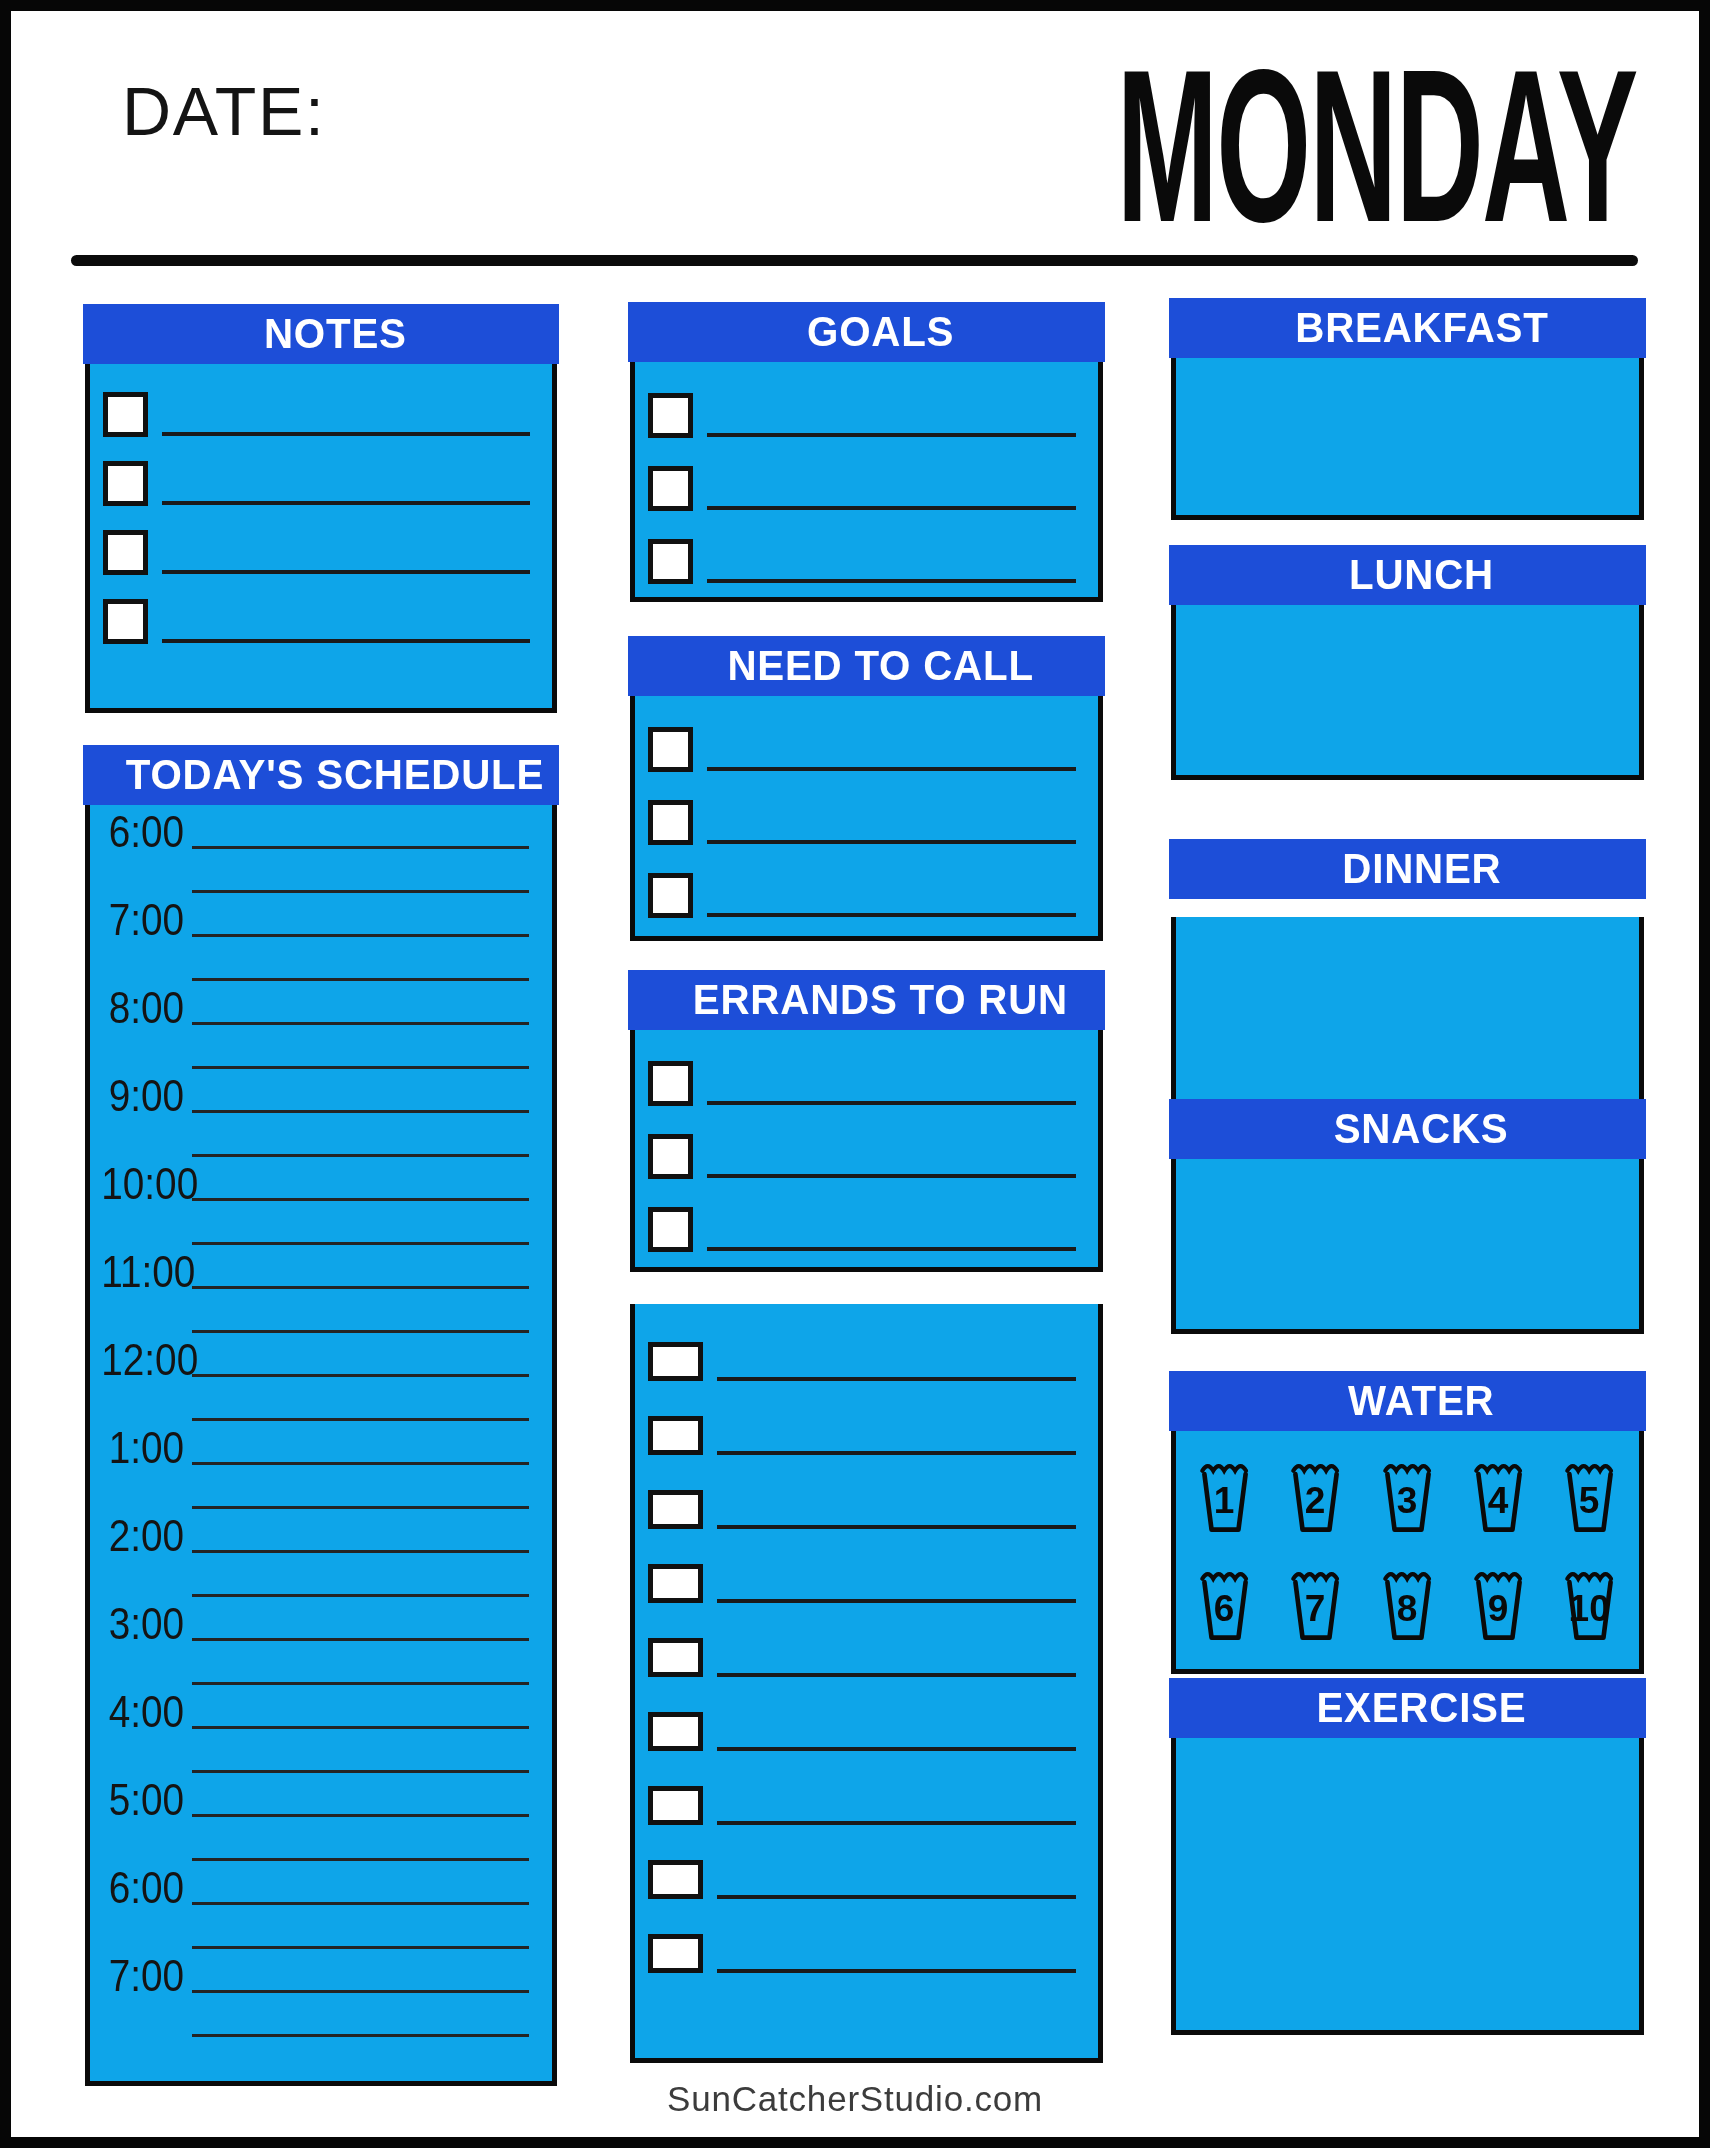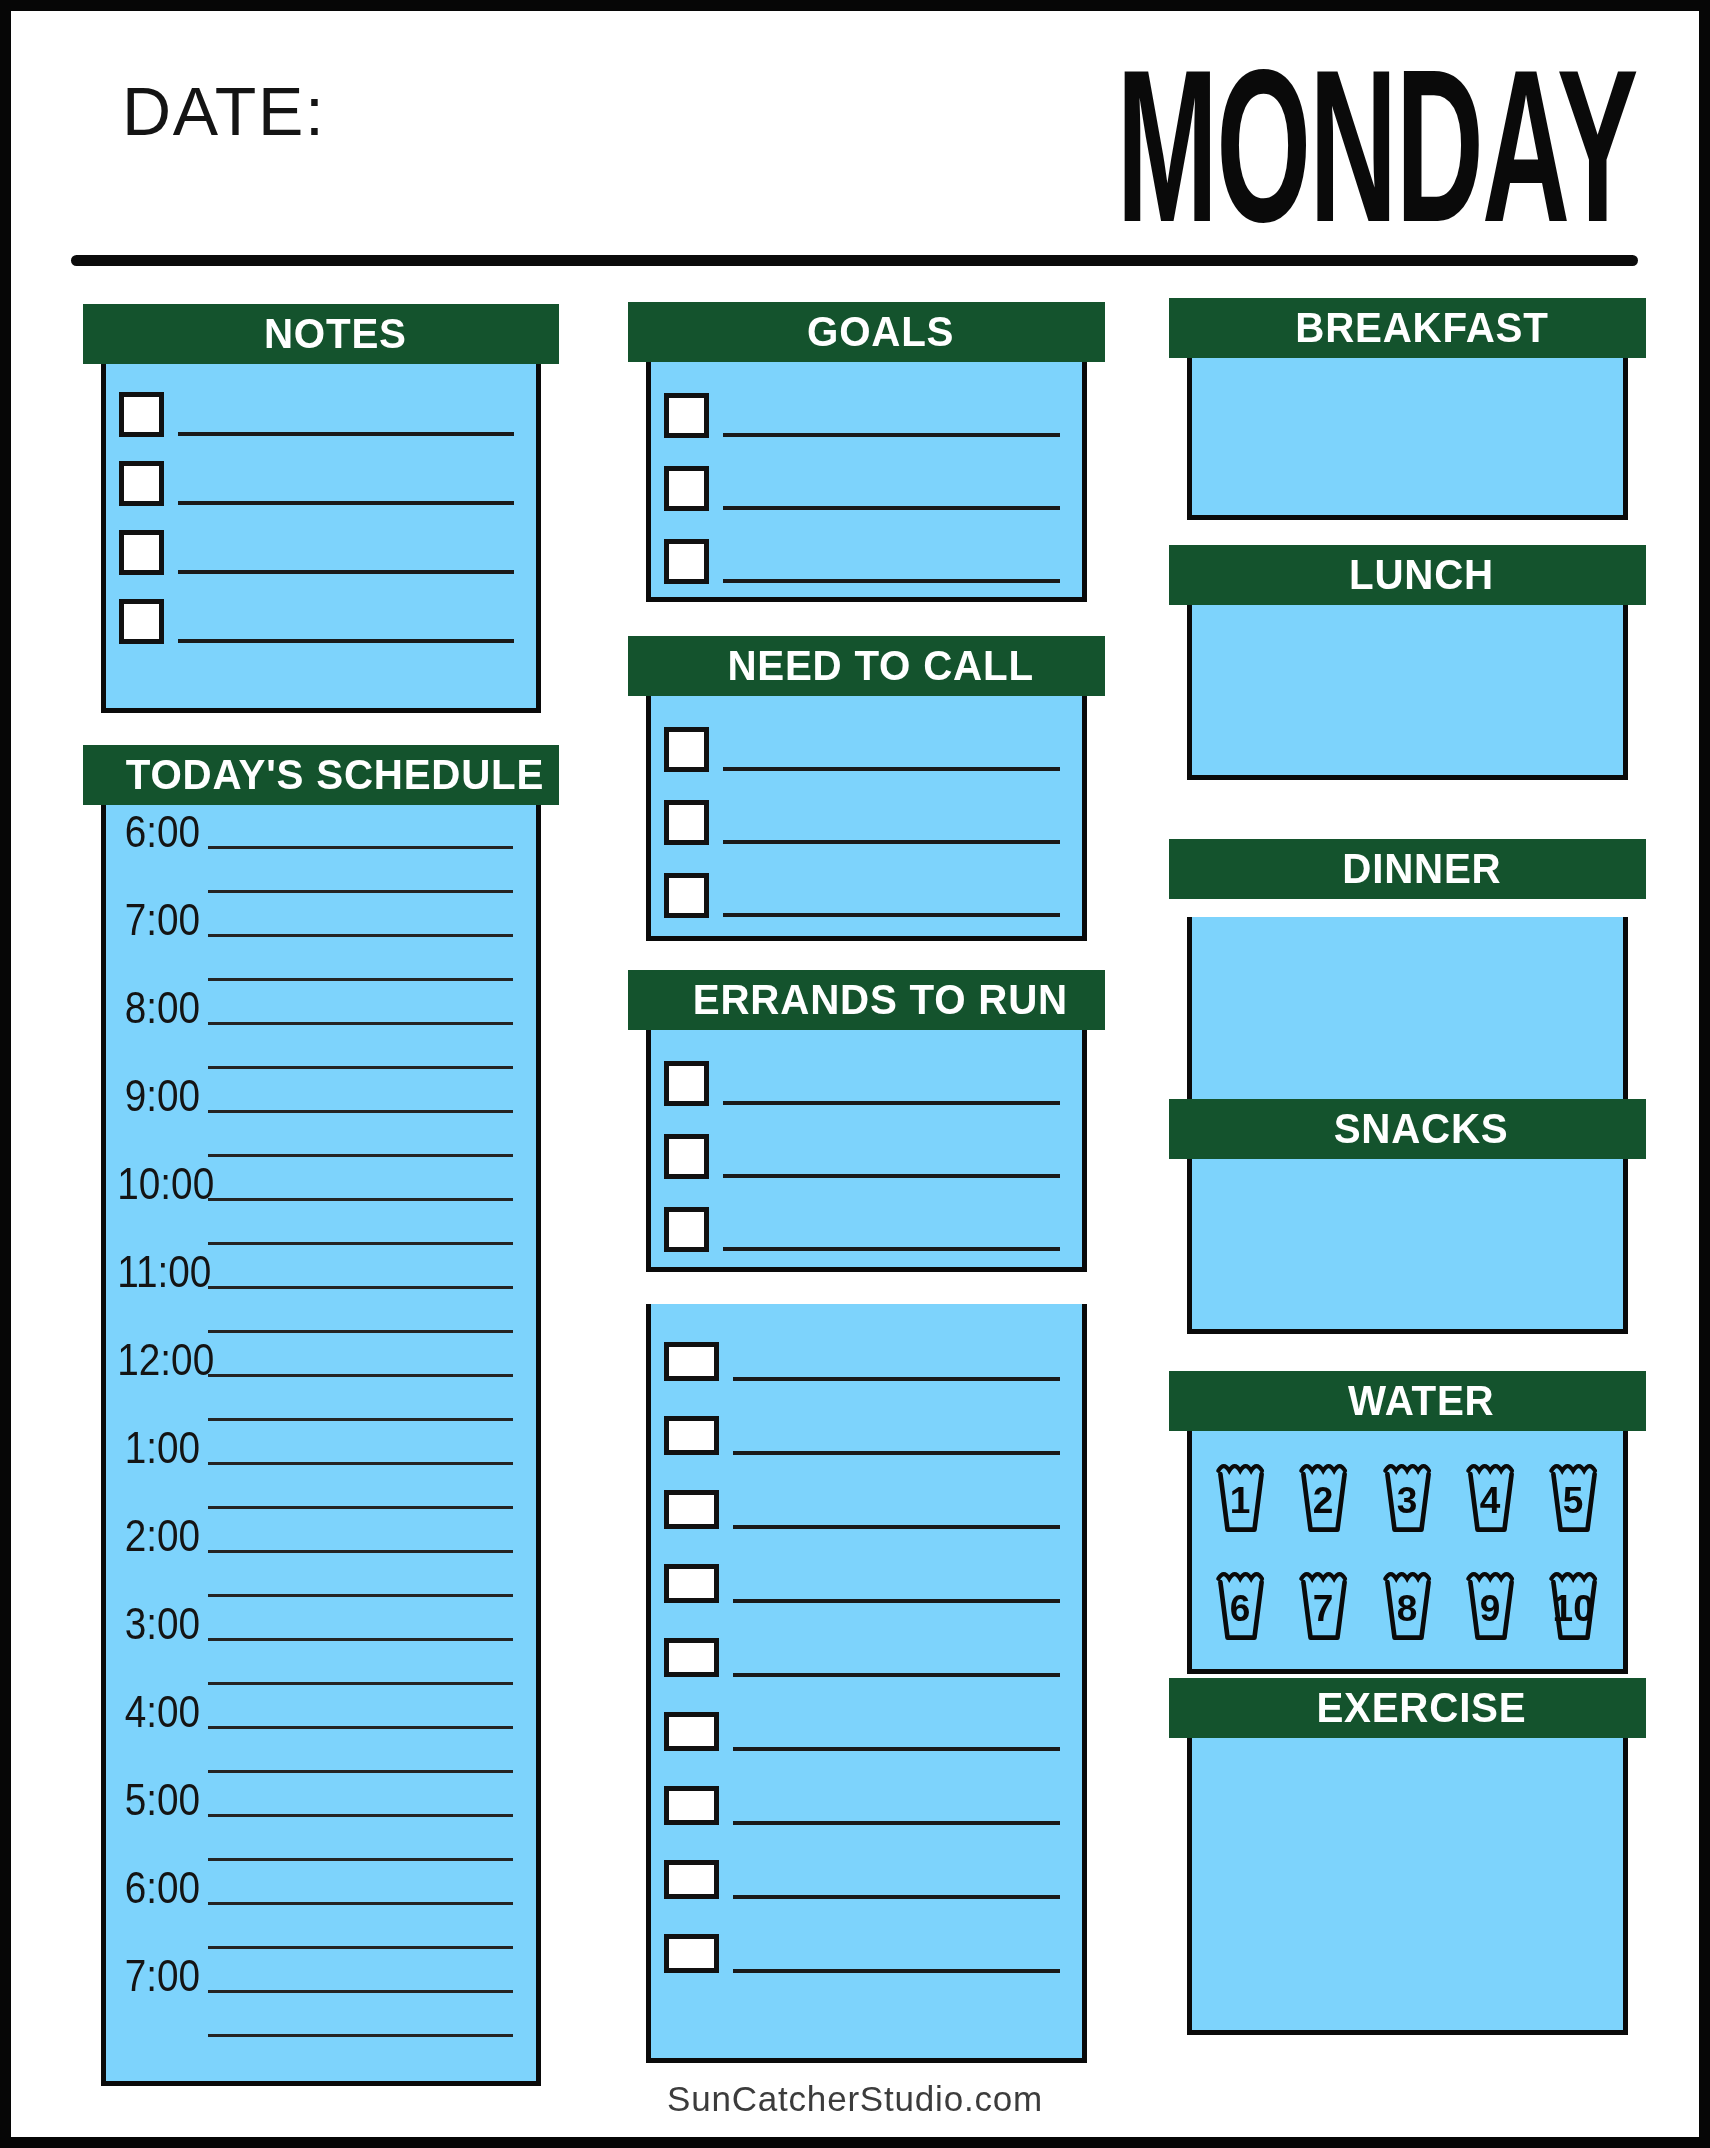--- a/index.html
+++ b/index.html
@@ -8,23 +8,23 @@
   .frame{position:absolute;inset:0;border:11px solid #060606;pointer-events:none;z-index:40;}
 
   
   .date-label{position:absolute;left:122px;top:72px;font-size:68px;letter-spacing:1.7px;color:#141414;}
   .day-title{position:absolute;right:74px;top:37px;font-size:218px;line-height:1;font-weight:700;
              color:#0a0a0a;transform:scaleX(0.56);transform-origin:100% 50%;letter-spacing:-3.4px;white-space:nowrap;}
   .divider{position:absolute;left:71px;top:255px;width:1567px;height:11px;background:#0b0b0b;border-radius:5.9px;}
 
   
   .panel{position:absolute;display:flex;flex-direction:column;}
-  .panel-header{flex:0 0 60px;background:#14532d;color:#ffffff;display:flex;align-items:center;justify-content:center;padding-left:28px;}
+  .panel-header{flex:0 0 60px;background:#1d4ed8;color:#ffffff;display:flex;align-items:center;justify-content:center;padding-left:28px;}
   .panel-header span{font-size:42px;font-weight:700;letter-spacing:0.8px;transform:scaleX(0.96);white-space:nowrap;}
-  .panel-body{flex:1;margin:0 18px;background:#7dd3fc;border:5.9px solid #0a0a0a;border-top:none;position:relative;
+  .panel-body{flex:1;margin:0 2px;background:#0ea5e9;border:5.9px solid #0a0a0a;border-top:none;position:relative;
               display:flex;flex-direction:column;box-sizing:border-box;}
 
   
   .check-row{display:flex;align-items:flex-end;flex:0 0 auto;}
   .check-row .cb{width:45px;height:45px;border:5px solid #111111;margin-left:13.4px;box-sizing:border-box;background:#fff;}
   .check-row .ln{flex:1;border-bottom:4.2px solid #1a1a1a;margin:0 22px 0.8px 13.4px;}
   .notes-rows{padding-top:4.2px;}
   .notes-rows .check-row{height:69px;}
   .list3{padding-top:2.5px;}
   .list3 .check-row{height:73px;}

